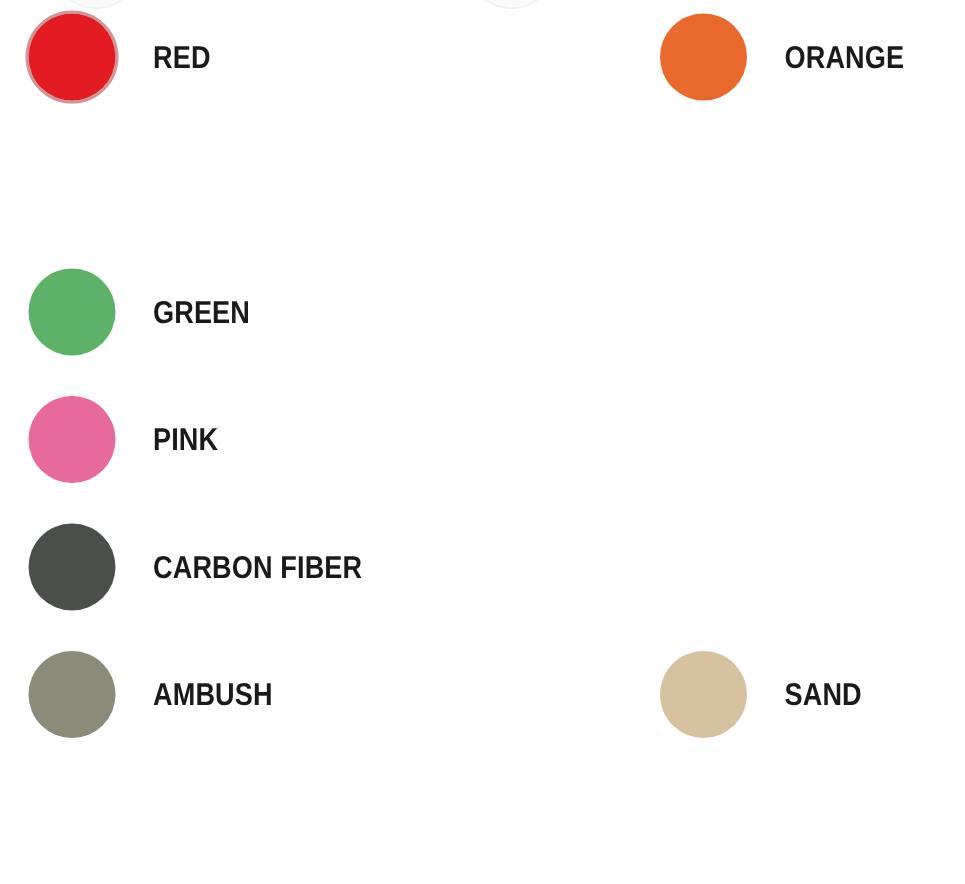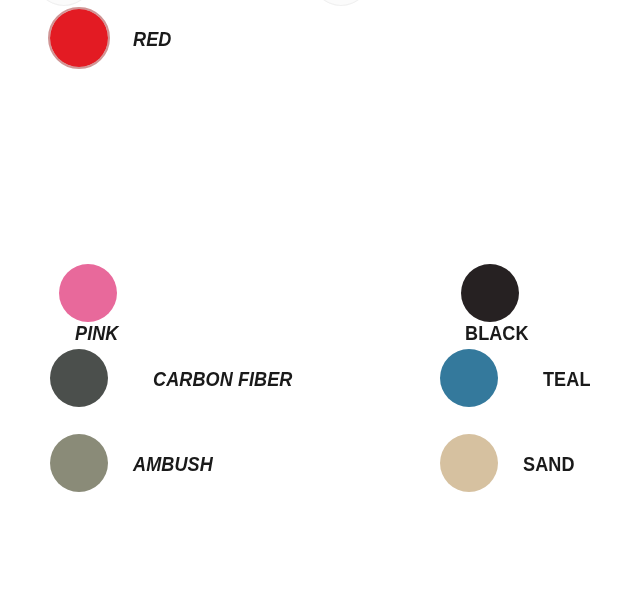--- a/index.html
+++ b/index.html
@@ -42,28 +42,28 @@
     width: 643px;
     height: 589px;
   }
 
   .swatch-row {
     position: absolute;
     height: 58px;
     display: flex;
     align-items: center;
   }
-  .col-left  { left: 50px; font-style: italic; }
+  .col-left  { left: 19px; }
   .col-right { left: 440px; }
 
   .row-0 { top: 9px; }
   .row-1 { top: 94px; }
   .row-2 { top: 179px; }
-  .row-3 { top: 264px; flex-direction: column; }
-  .row-4 { top: 349px; gap: 20px; }
+  .row-3 { top: 264px; }
+  .row-4 { top: 349px; }
   .row-5 { top: 434px; }
   .row-6 { top: 519px; }
 
   .swatch {
     width: 58px;
     height: 58px;
     border-radius: 50%;
     flex: 0 0 auto;
     background-color: #cccccc;
     position: relative;
@@ -116,35 +116,35 @@
 <div id="clipped-row">
   <div class="ghost-swatch ghost-left"></div>
   <div class="ghost-swatch ghost-right"></div>
 </div>
 
 <div id="swatch-grid">
     <div class="swatch-row col-left row-0">
       <div class="swatch selected" style="background-color: rgb(227, 27, 35);"></div>
       <span class="swatch-label">RED</span>
     </div>
+    <div class="swatch-row col-right row-0">
+      <div class="swatch" style="background-color: rgb(233, 105, 44);"></div>
+      <span class="swatch-label">ORANGE</span>
+    </div>
+    <div class="swatch-row col-left row-2">
+      <div class="swatch" style="background-color: rgb(92, 178, 105);"></div>
+      <span class="swatch-label">GREEN</span>
+    </div>
     <div class="swatch-row col-left row-3">
       <div class="swatch" style="background-color: rgb(232, 105, 155);"></div>
       <span class="swatch-label">PINK</span>
     </div>
-    <div class="swatch-row col-right row-3">
-      <div class="swatch" style="background-color: rgb(38, 33, 34);"></div>
-      <span class="swatch-label">BLACK</span>
-    </div>
     <div class="swatch-row col-left row-4">
       <div class="swatch" style="background-color: rgb(75, 79, 76);"></div>
       <span class="swatch-label">CARBON FIBER</span>
-    </div>
-    <div class="swatch-row col-right row-4">
-      <div class="swatch" style="background-color: rgb(52, 121, 156);"></div>
-      <span class="swatch-label">TEAL</span>
     </div>
     <div class="swatch-row col-right row-5">
       <div class="swatch" style="background-color: rgb(214, 193, 160);"></div>
       <span class="swatch-label">SAND</span>
     </div>
     <div class="swatch-row col-left row-5">
       <div class="swatch" style="background-color: rgb(138, 139, 120);"></div>
       <span class="swatch-label">AMBUSH</span>
     </div>
   </div>

